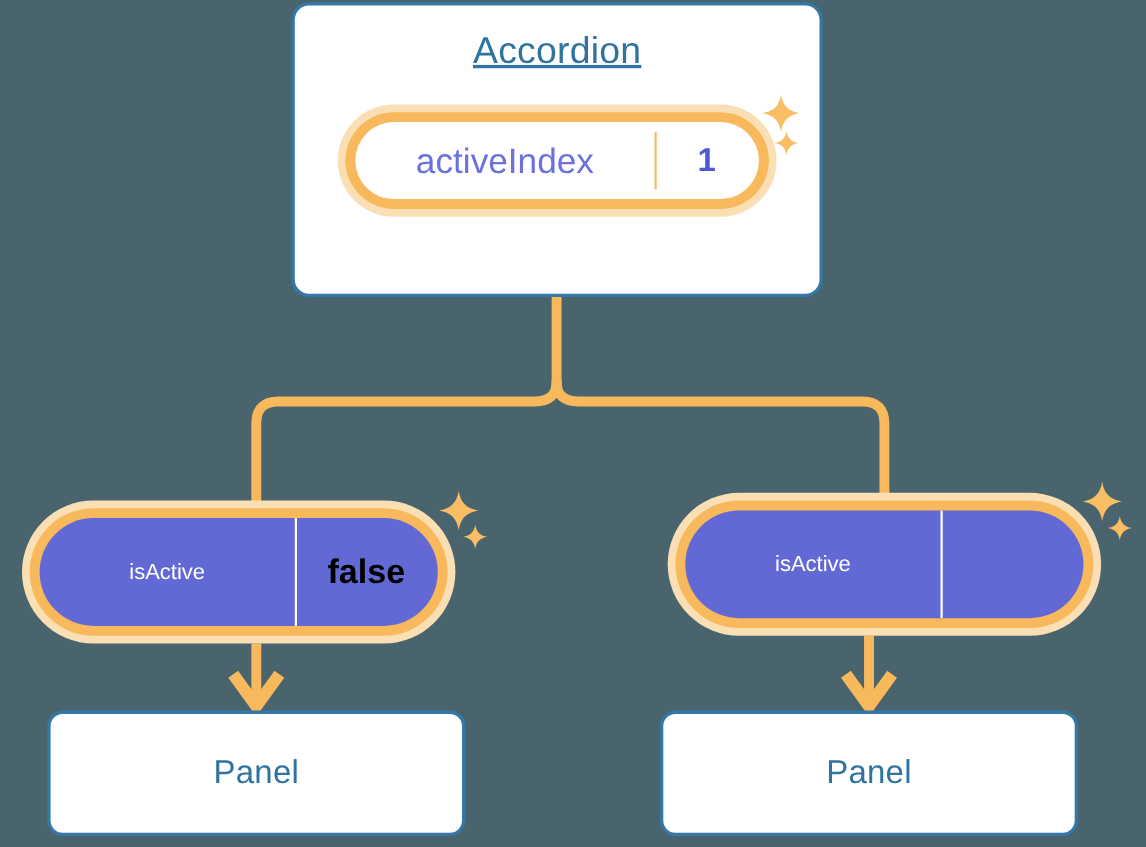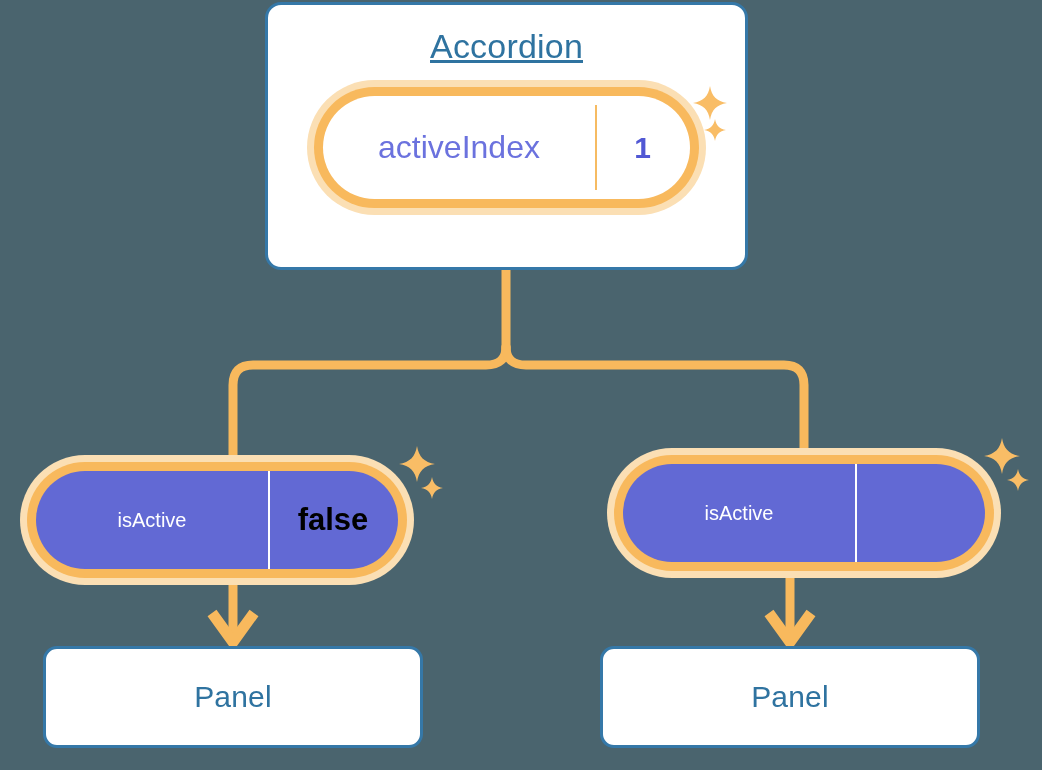--- a/index.html
+++ b/index.html
@@ -53,21 +53,21 @@
     height: 268px;
     border-radius: 16px;
   }
   #root-card .card-title {
     margin-top: 22px;
     text-decoration: underline;
   }
 
   .panel-card {
     width: 380px;
-    height: 102px;
+    height: 114px;
     display: flex;
     align-items: center;
     justify-content: center;
   }
   #panel-left  { left: 43px;  top: 646px; }
   #panel-right { left: 600px; top: 646px; }
   .panel-card .card-title { font-size: 30px; margin: 0; }
 
   
   .pill-wrap {
@@ -127,23 +127,23 @@
     position: absolute;
     top: 0;
     bottom: 0;
     width: 2px;
     background: #ffffff;
   }
 
   
   #pill-root {
     left: 307px;
-    top: 80px;
+    top: 95px;
     width: 399px;
-    height: 135px;
+    height: 102px;
   }
   #pill-root .pill-key { width: 272px; font-size: 32px; }
   #pill-root .pill-val { width: 95px;  font-size: 30px; }
   #pill-root .pill-divider { left: 272px; }
 
   
   .pill-leaf { width: 394px; height: 130px; }
   .pill-leaf .pill-key { width: 232px; font-size: 20px; }
   .pill-leaf .pill-val { width: 130px; font-size: 31px; }
   .pill-leaf .pill-divider { left: 232px; }

